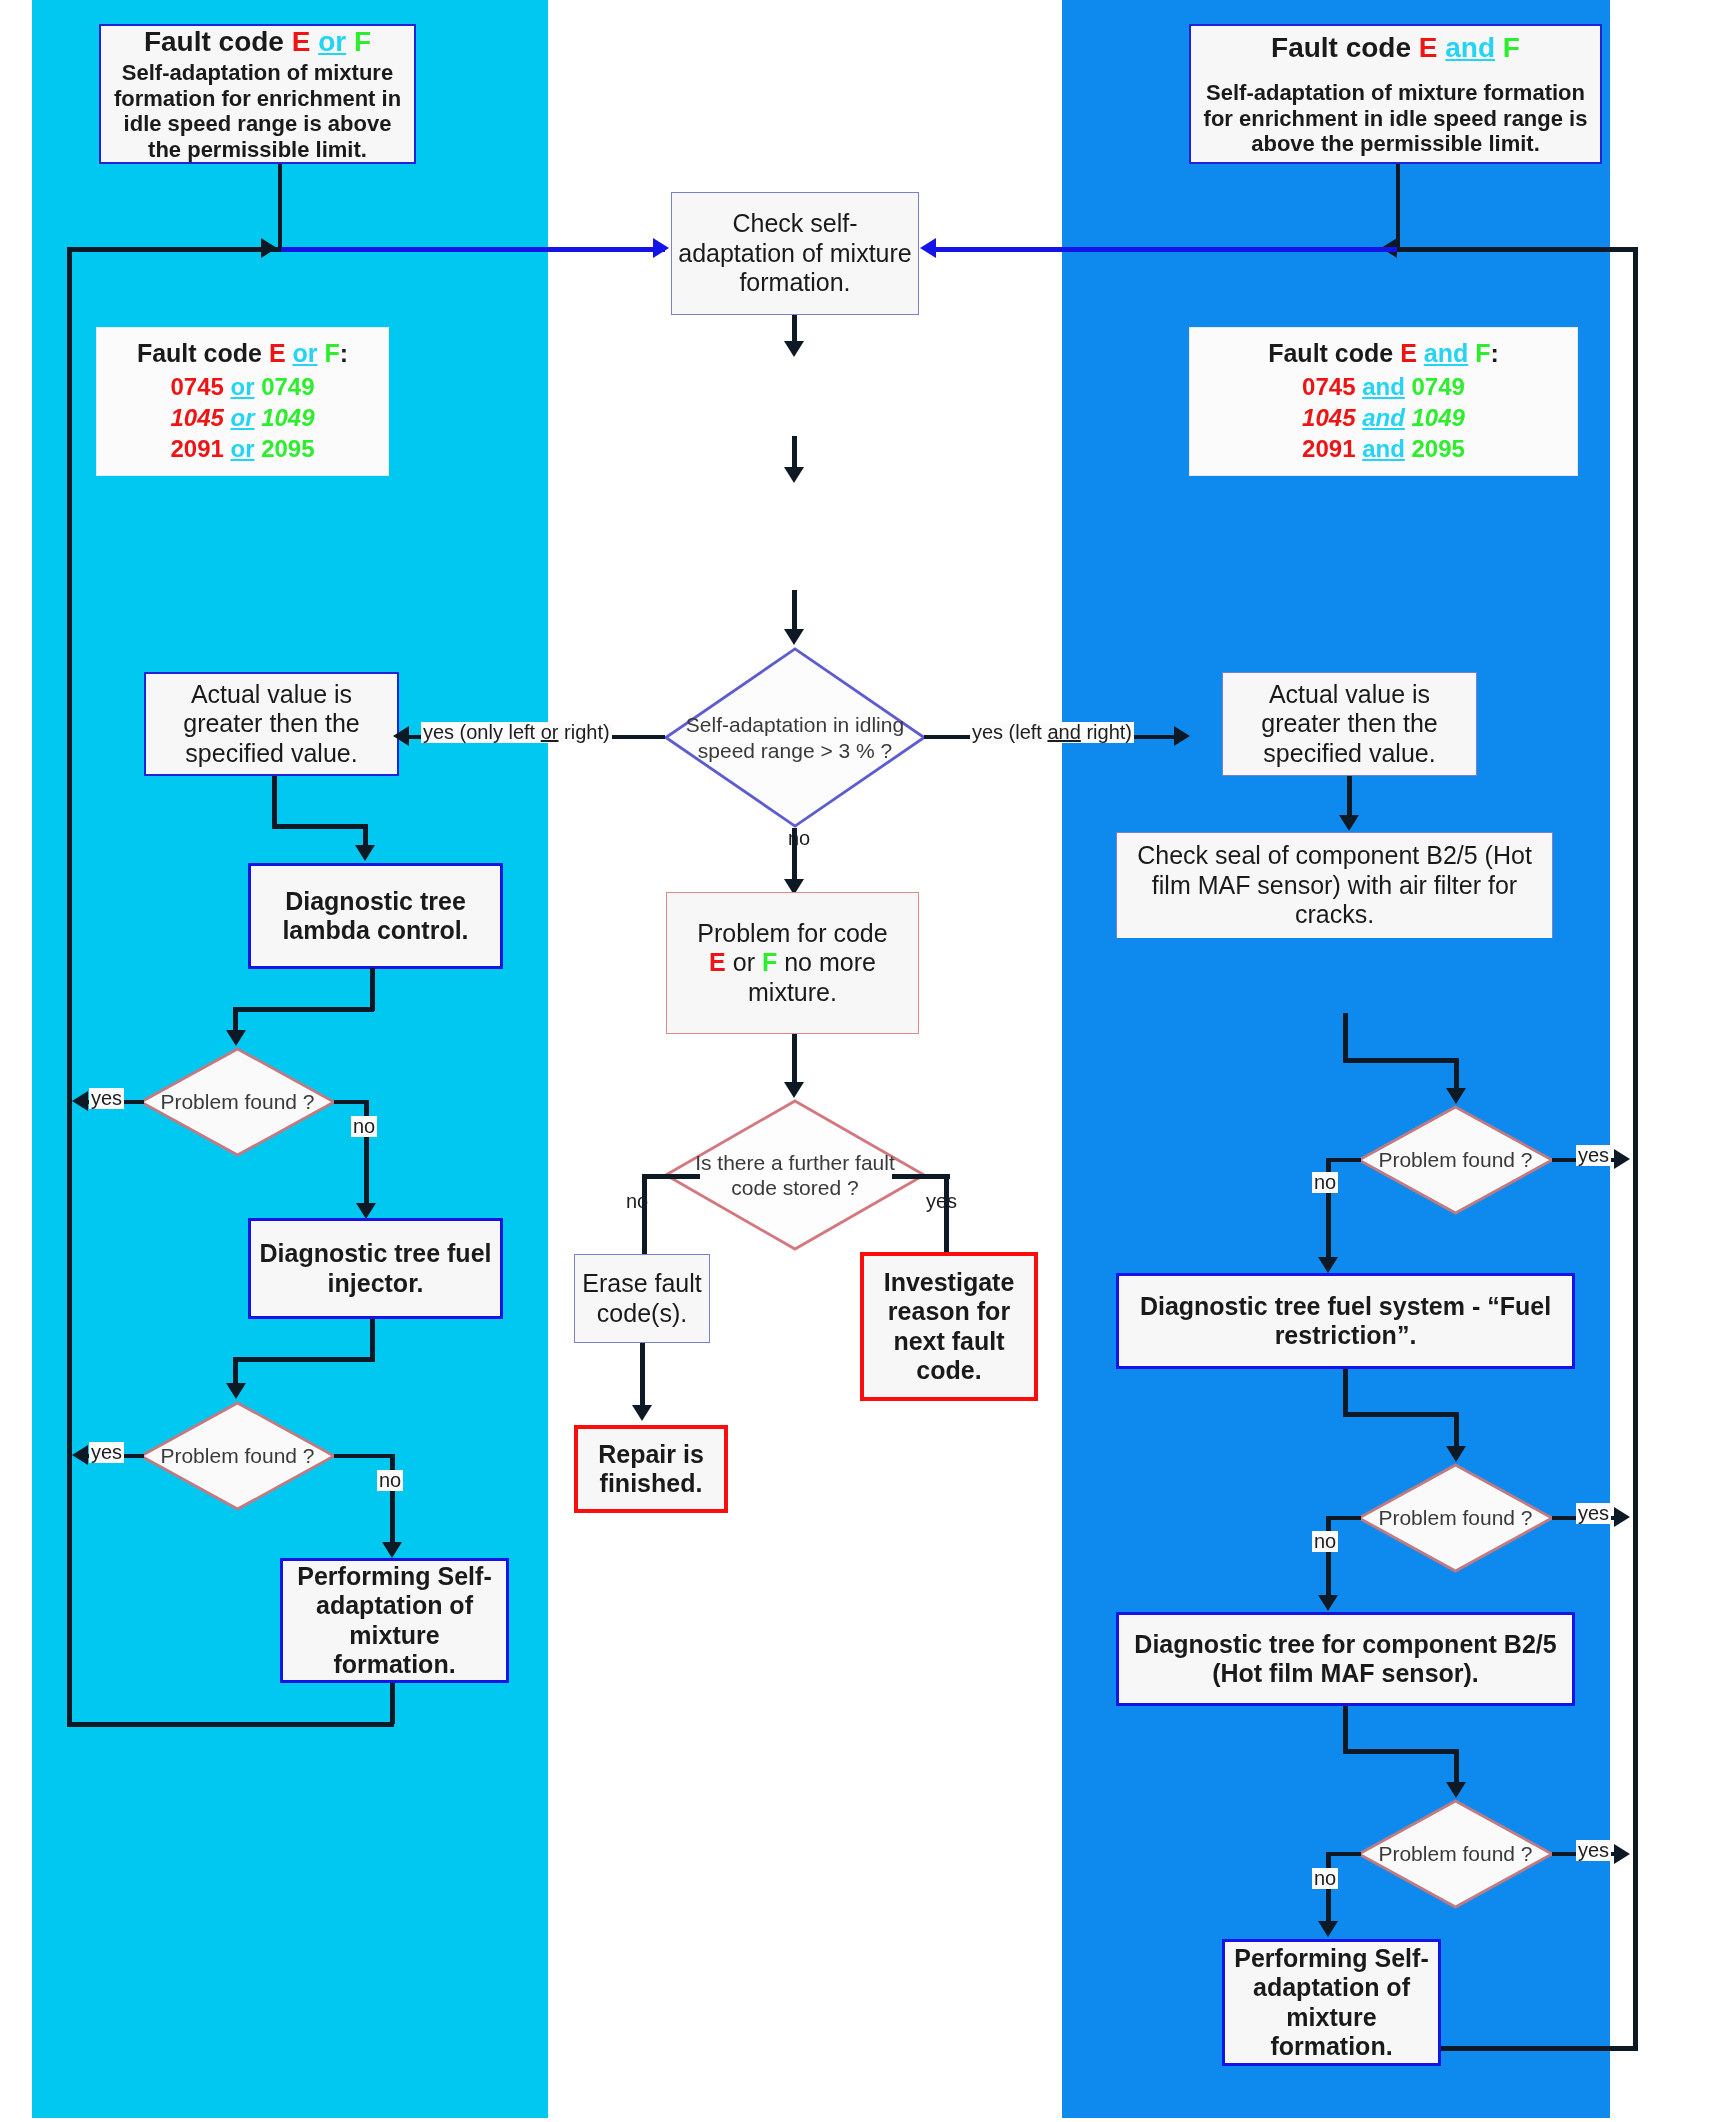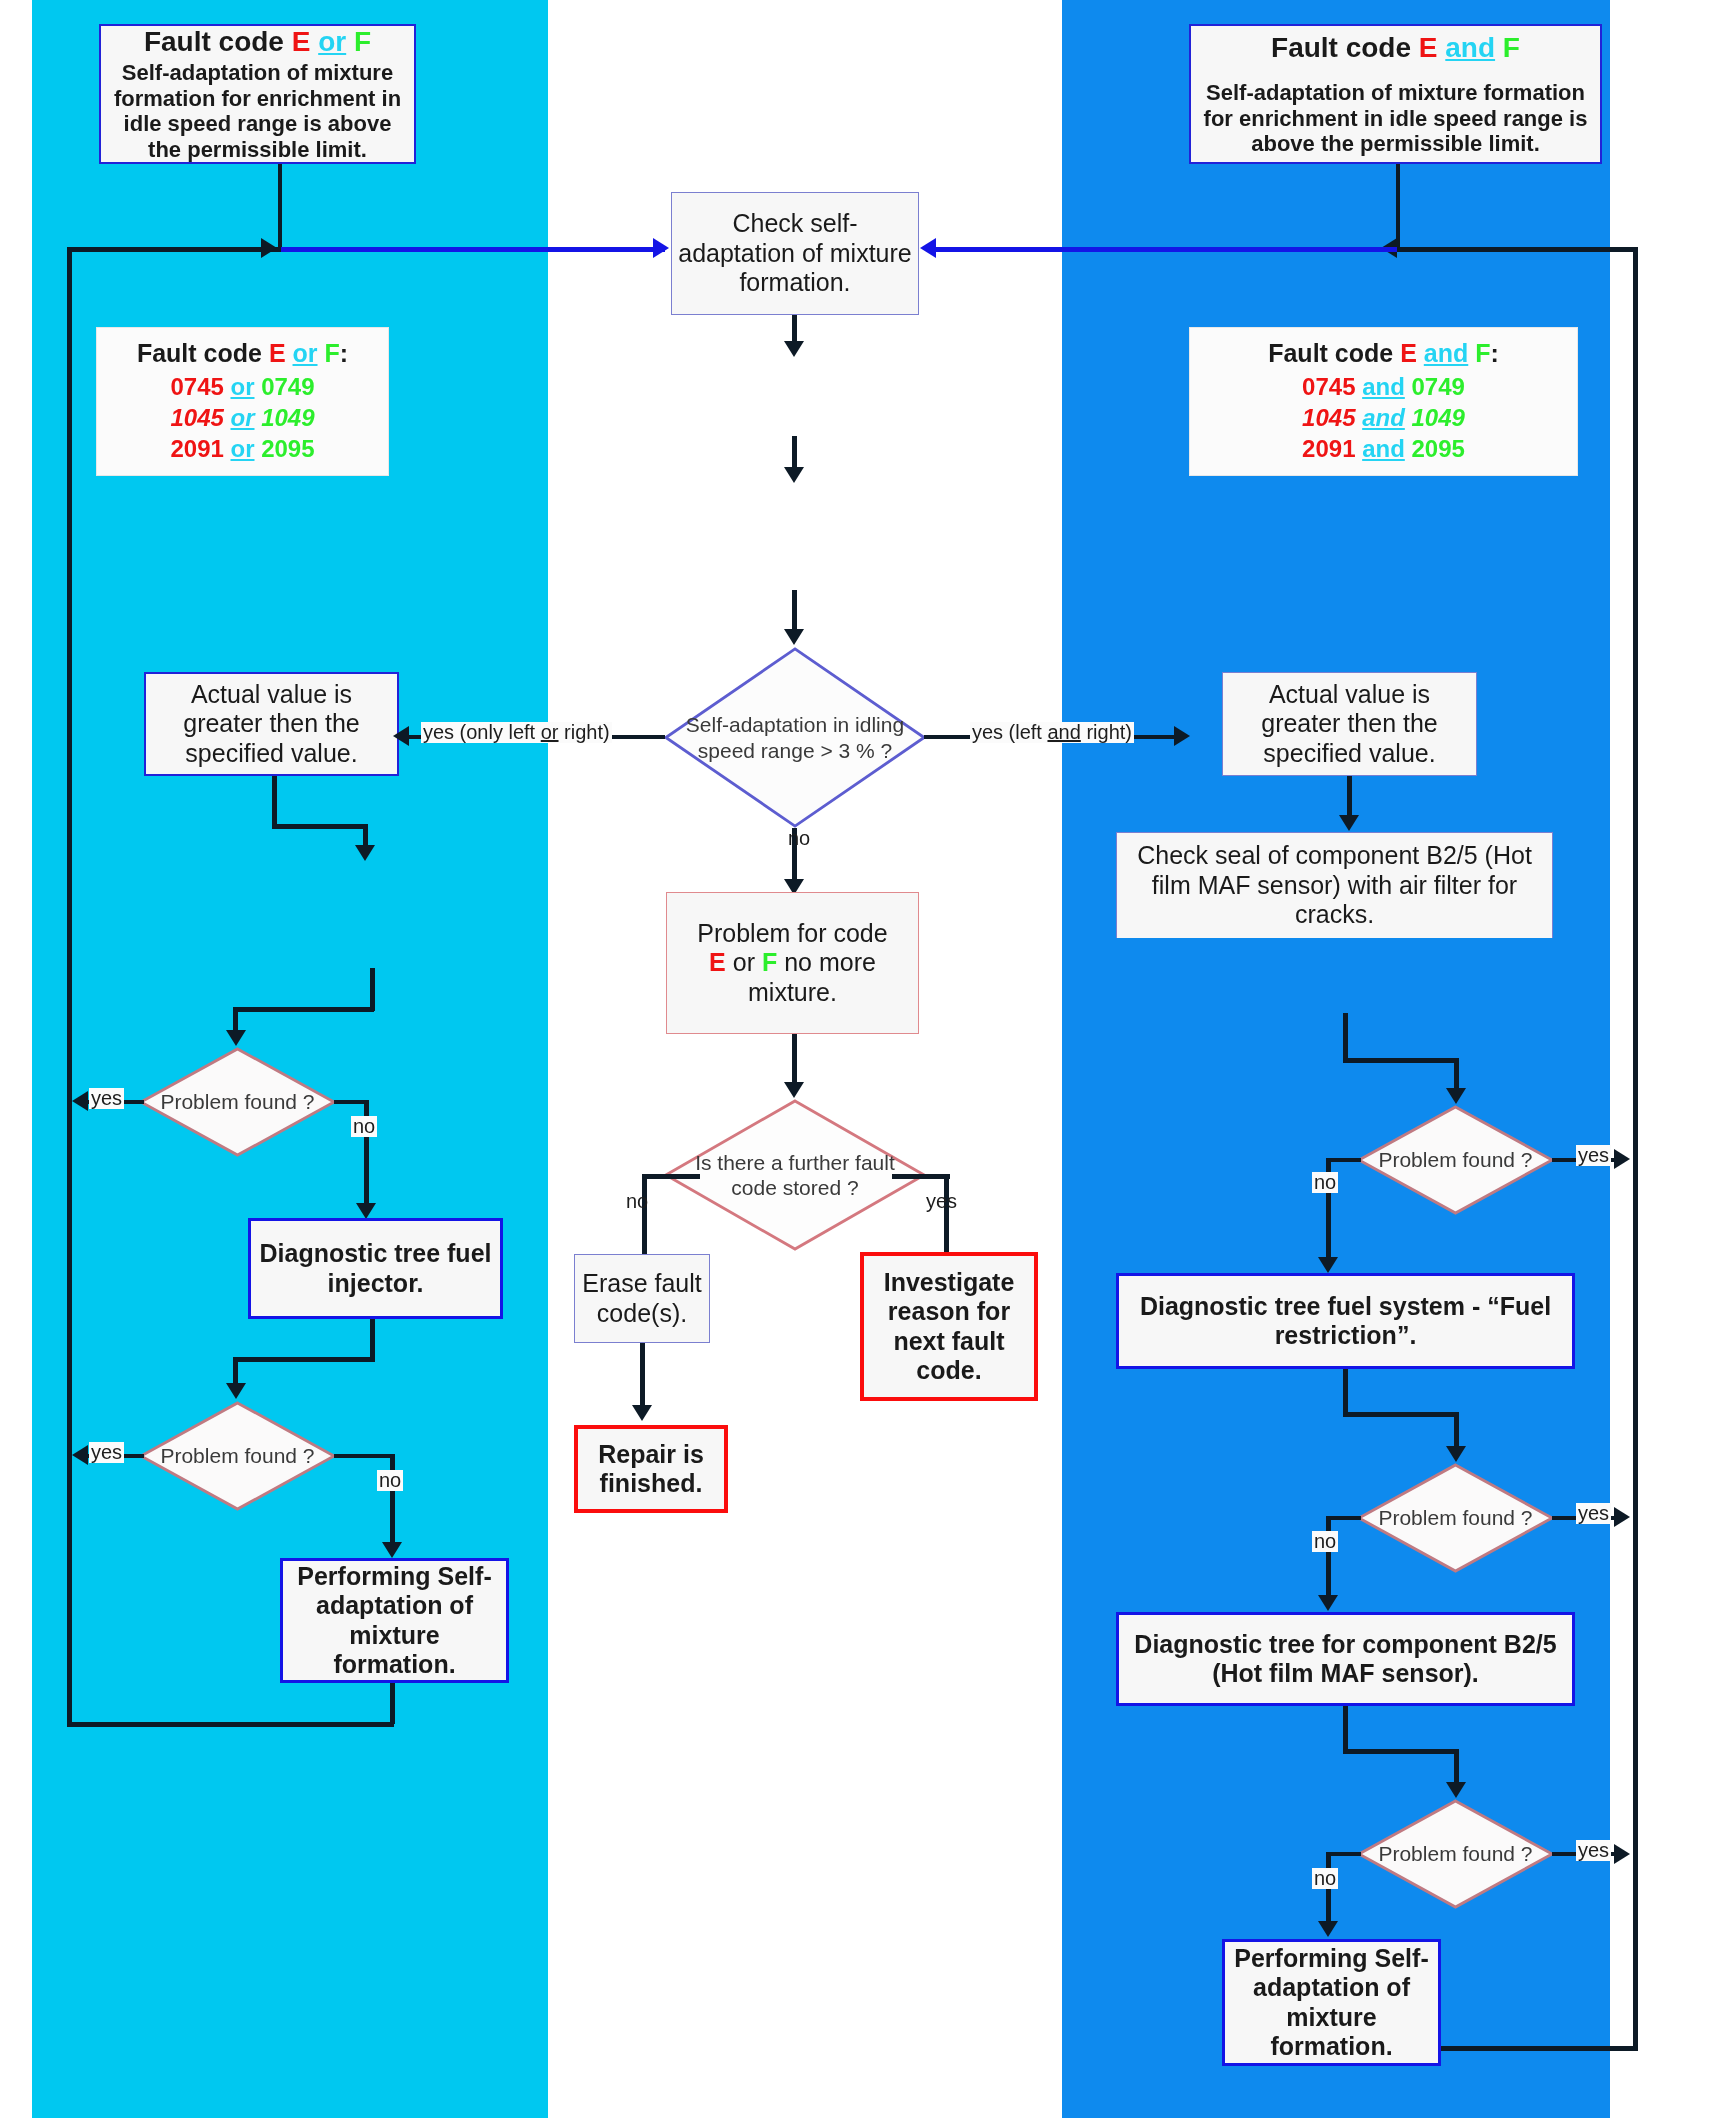--- a/index.html
+++ b/index.html
@@ -104,20 +104,23 @@
 
   <div class="node b-blue2" style="left:144px;top:672px;width:255px;height:104px;font-size:25px;">
     <div class="inner">Actual value is greater then the specified value.</div>
   </div>
 
   <div class="ln" style="left:272px;top:776px;width:4.8px;height:53px;"></div>
   <div class="ln" style="left:272px;top:824px;width:96px;height:4.8px;"></div>
   <div class="ln" style="left:363px;top:824px;width:4.8px;height:29px;"></div>
   <div class="arw arw-d" style="left:355px;top:845px;"></div>
 
+  <div class="node b-blue" style="left:248px;top:863px;width:255px;height:106px;font-size:25px;font-weight:bold;">
+    <div class="inner">Diagnostic tree lambda control.</div>
+  </div>
 
   <div class="ln" style="left:370px;top:968px;width:4.8px;height:43px;"></div>
   <div class="ln" style="left:233px;top:1007px;width:141px;height:4.8px;"></div>
   <div class="ln" style="left:233px;top:1007px;width:4.8px;height:31px;"></div>
   <div class="arw arw-d" style="left:226px;top:1030px;"></div>
 
   <div class="diamond" style="left:139px;top:1047px;width:197px;height:110px;">
     <svg class="dshape" viewBox="0 0 205 115" preserveAspectRatio="none">
       <polygon points="102.5,2 203,57.5 102.5,113 2,57.5" fill="#fbfafa" stroke="#c07a82" stroke-width="3"></polygon>
     </svg>

